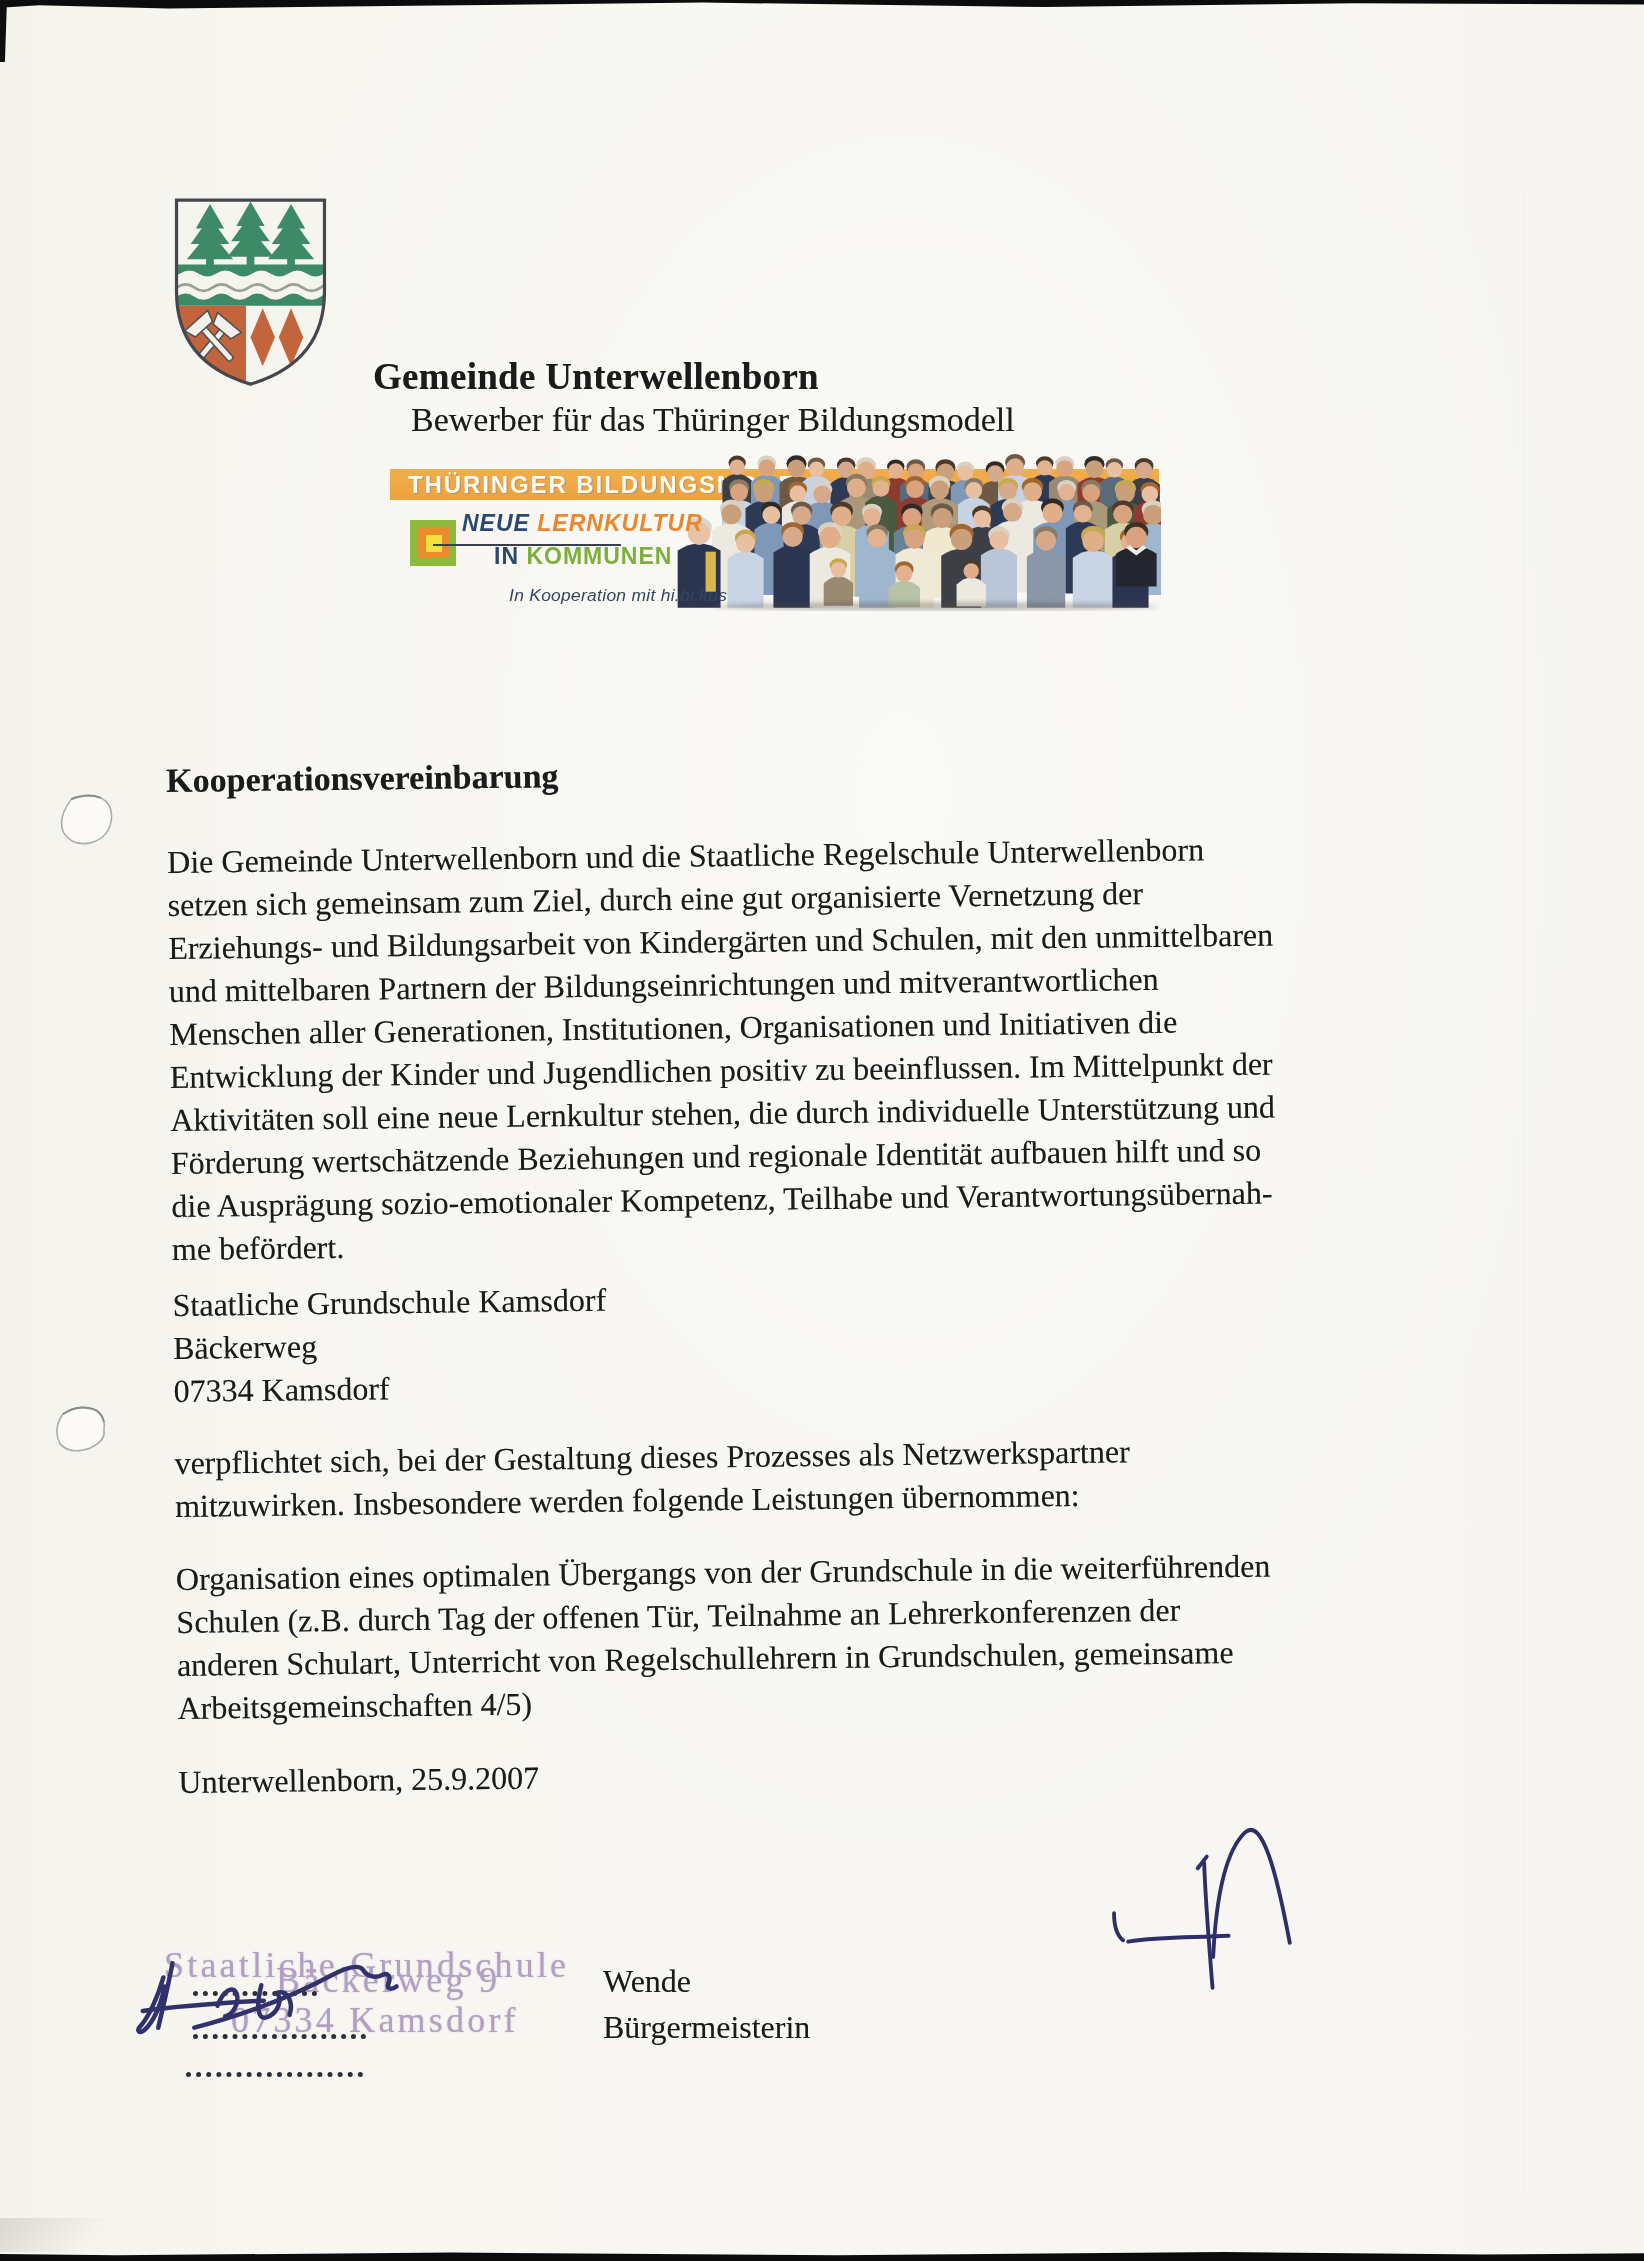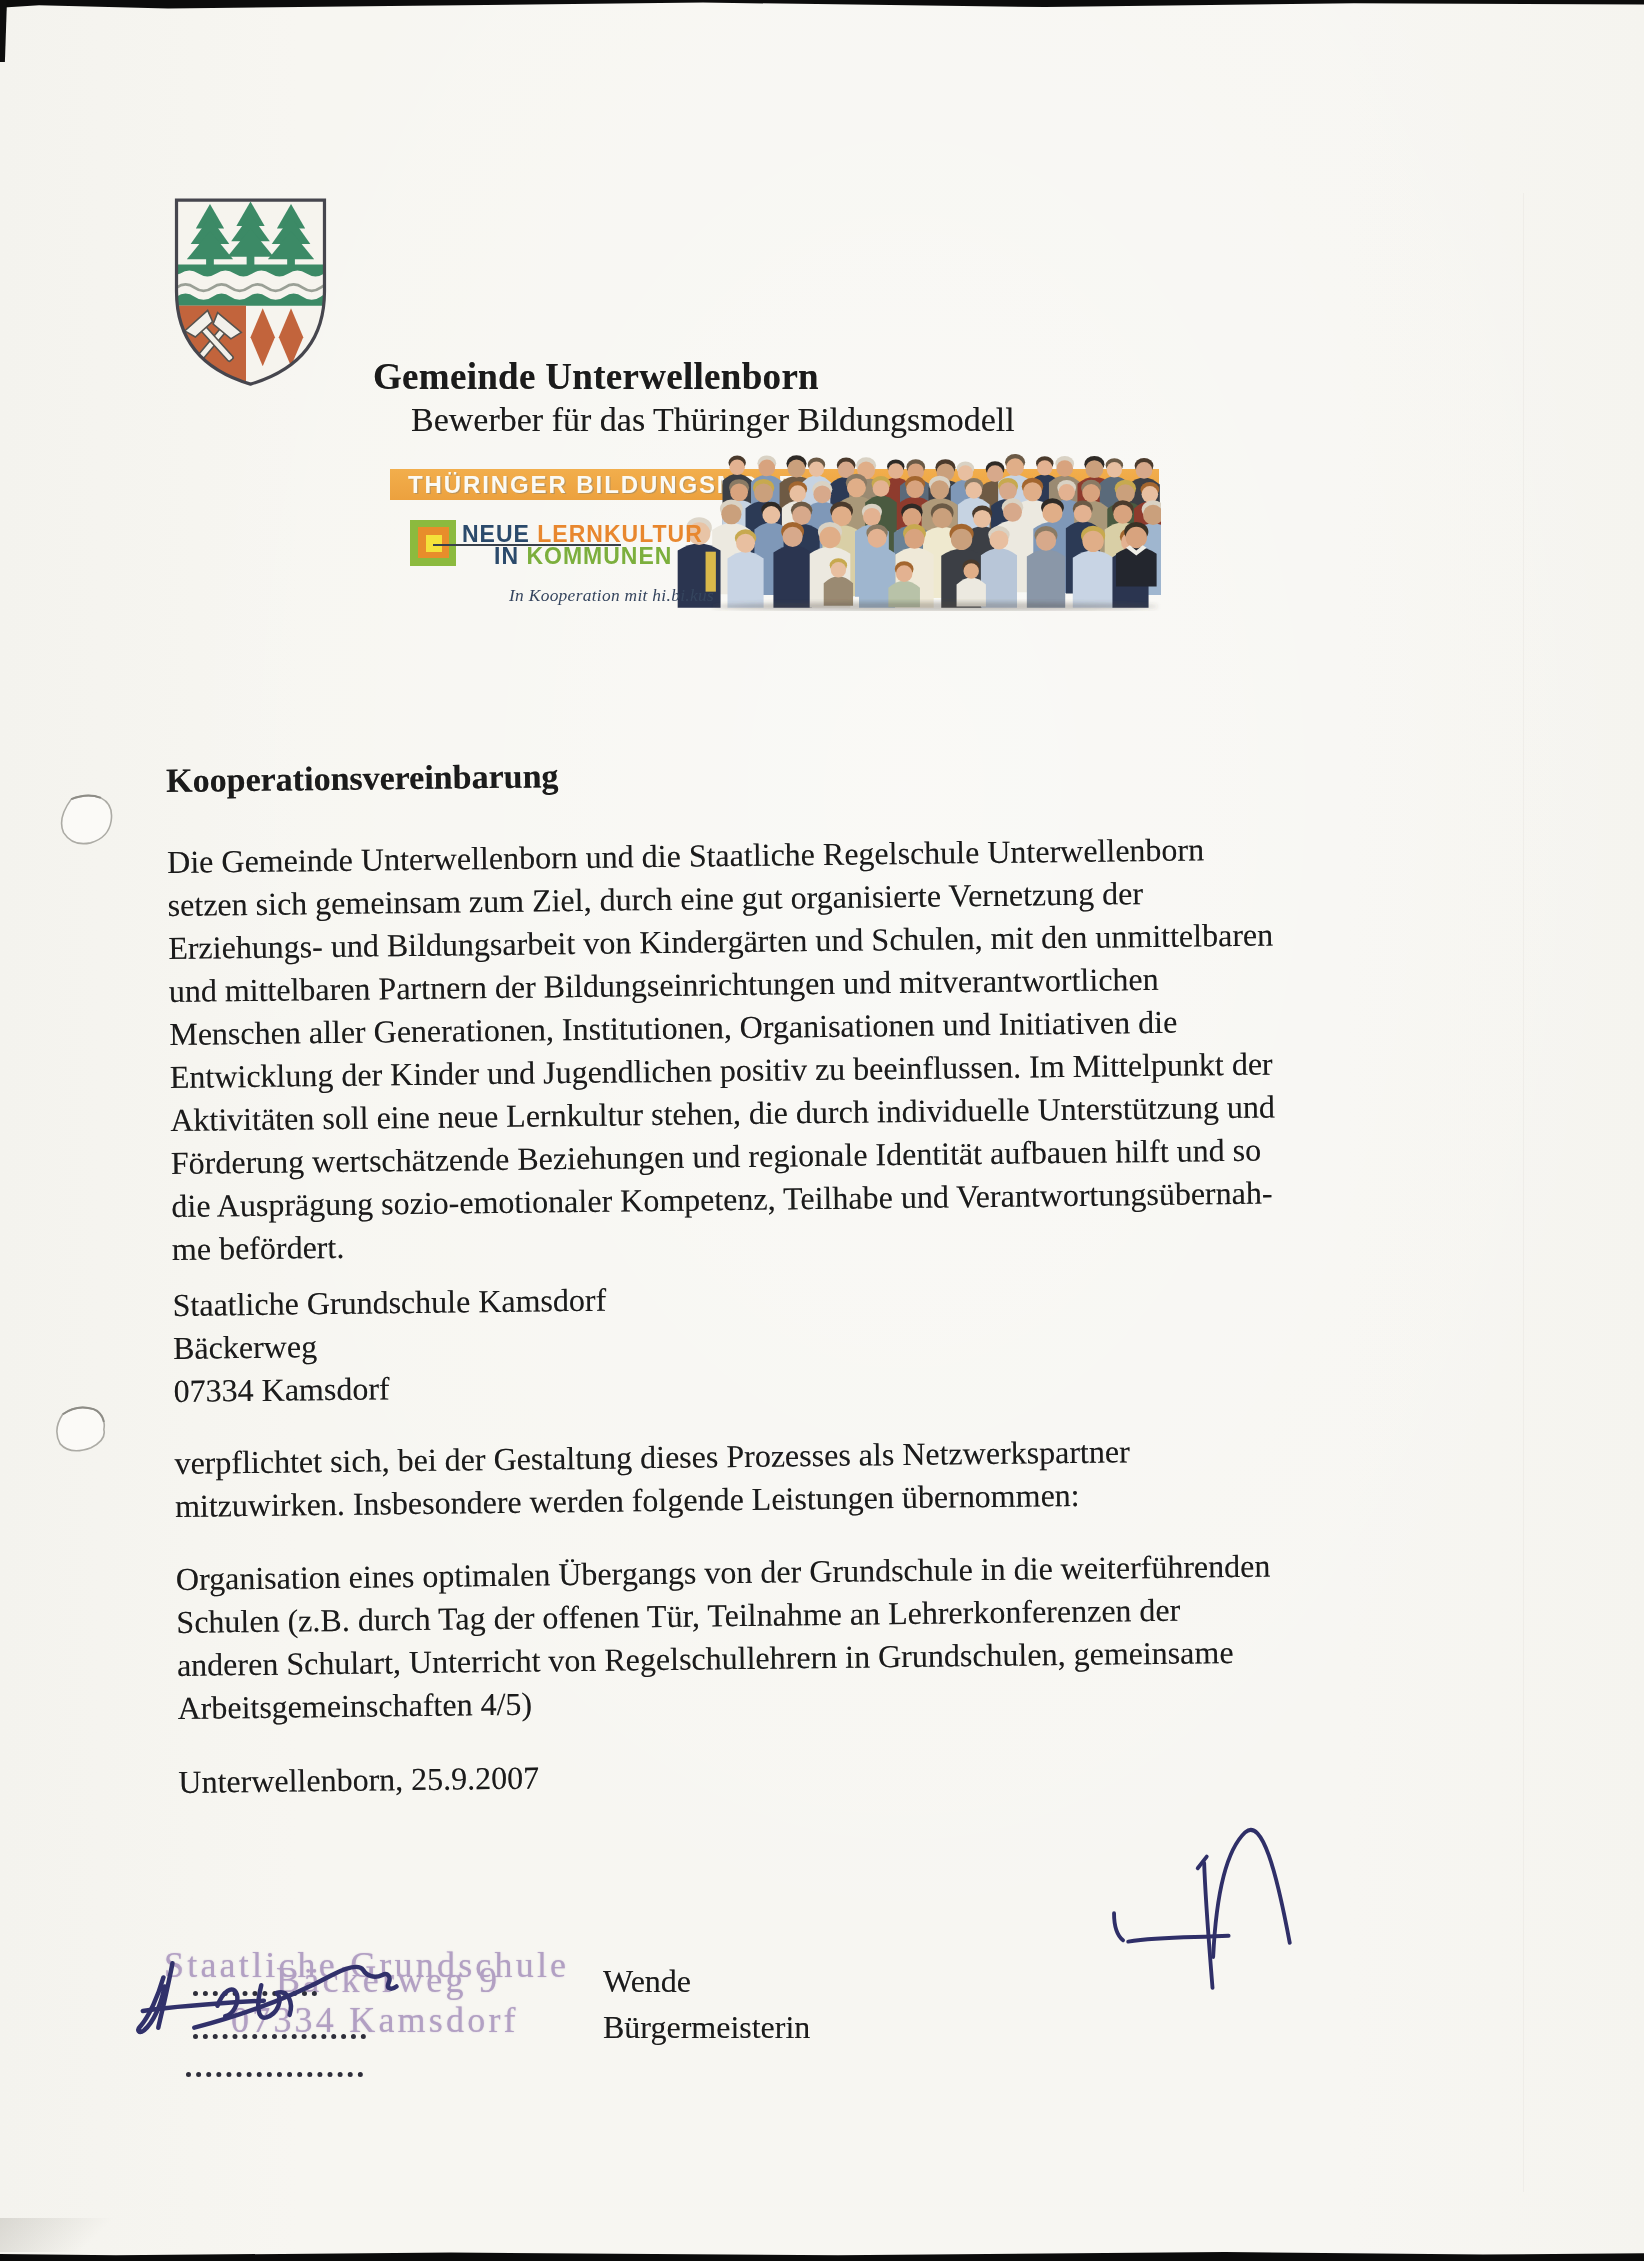--- a/index.html
+++ b/index.html
@@ -33,24 +33,24 @@
     letter-spacing:1.9px;padding-left:18px;text-shadow:1.3px 1.3px 0.6px rgba(150,135,105,.55);white-space:nowrap;}
 
   .photo{position:absolute;left:677px;top:424px;width:484px;height:187px;}
 
   .logo-box{position:absolute;left:410px;top:520px;width:46px;height:46px;background:#8cba3e;}
   .logo-box .mid{position:absolute;left:8.4px;top:7px;width:31px;height:31px;background:#e88d2b;}
   .logo-box .inner{position:absolute;left:7.7px;top:7.7px;width:15.5px;height:17px;background:#f4e23a;}
   .logo-underline{position:absolute;left:433px;top:544px;width:188px;height:1.9px;background:#38404a;}
   .logo-line{position:absolute;font-family:"Liberation Sans",sans-serif;font-weight:bold;font-size:23px;
     letter-spacing:1px;white-space:nowrap;}
-  .logo-l1{left:462px;top:521px;}
+  .logo-l1{left:462px;top:510px;font-style:italic;}
   .logo-l2{left:494px;top:543px;}
   .t-navy{color:#2b4a6b;} .t-orange{color:#e8872e;} .t-green{color:#7caf3d;}
-  .coop{position:absolute;left:509px;top:585px;font-family:Liberation Serif, serif;font-style:italic;
+  .coop{position:absolute;left:509px;top:585px;font-family:Liberation Sans, sans-serif;font-style:italic;
     font-size:17.4px;color:#35455e;letter-spacing:0.3px;}
 
   
   .hole{position:absolute;}
 
   
   .bodywrap{position:absolute;left:0;top:0;width:1644px;height:2261px;
     transform:rotate(-0.7deg);transform-origin:166px 764px;}
   .heading{position:absolute;left:166px;top:762px;font-size:34px;font-weight:bold;
     text-shadow:0 0 0.6px rgba(0,0,0,.45);}

